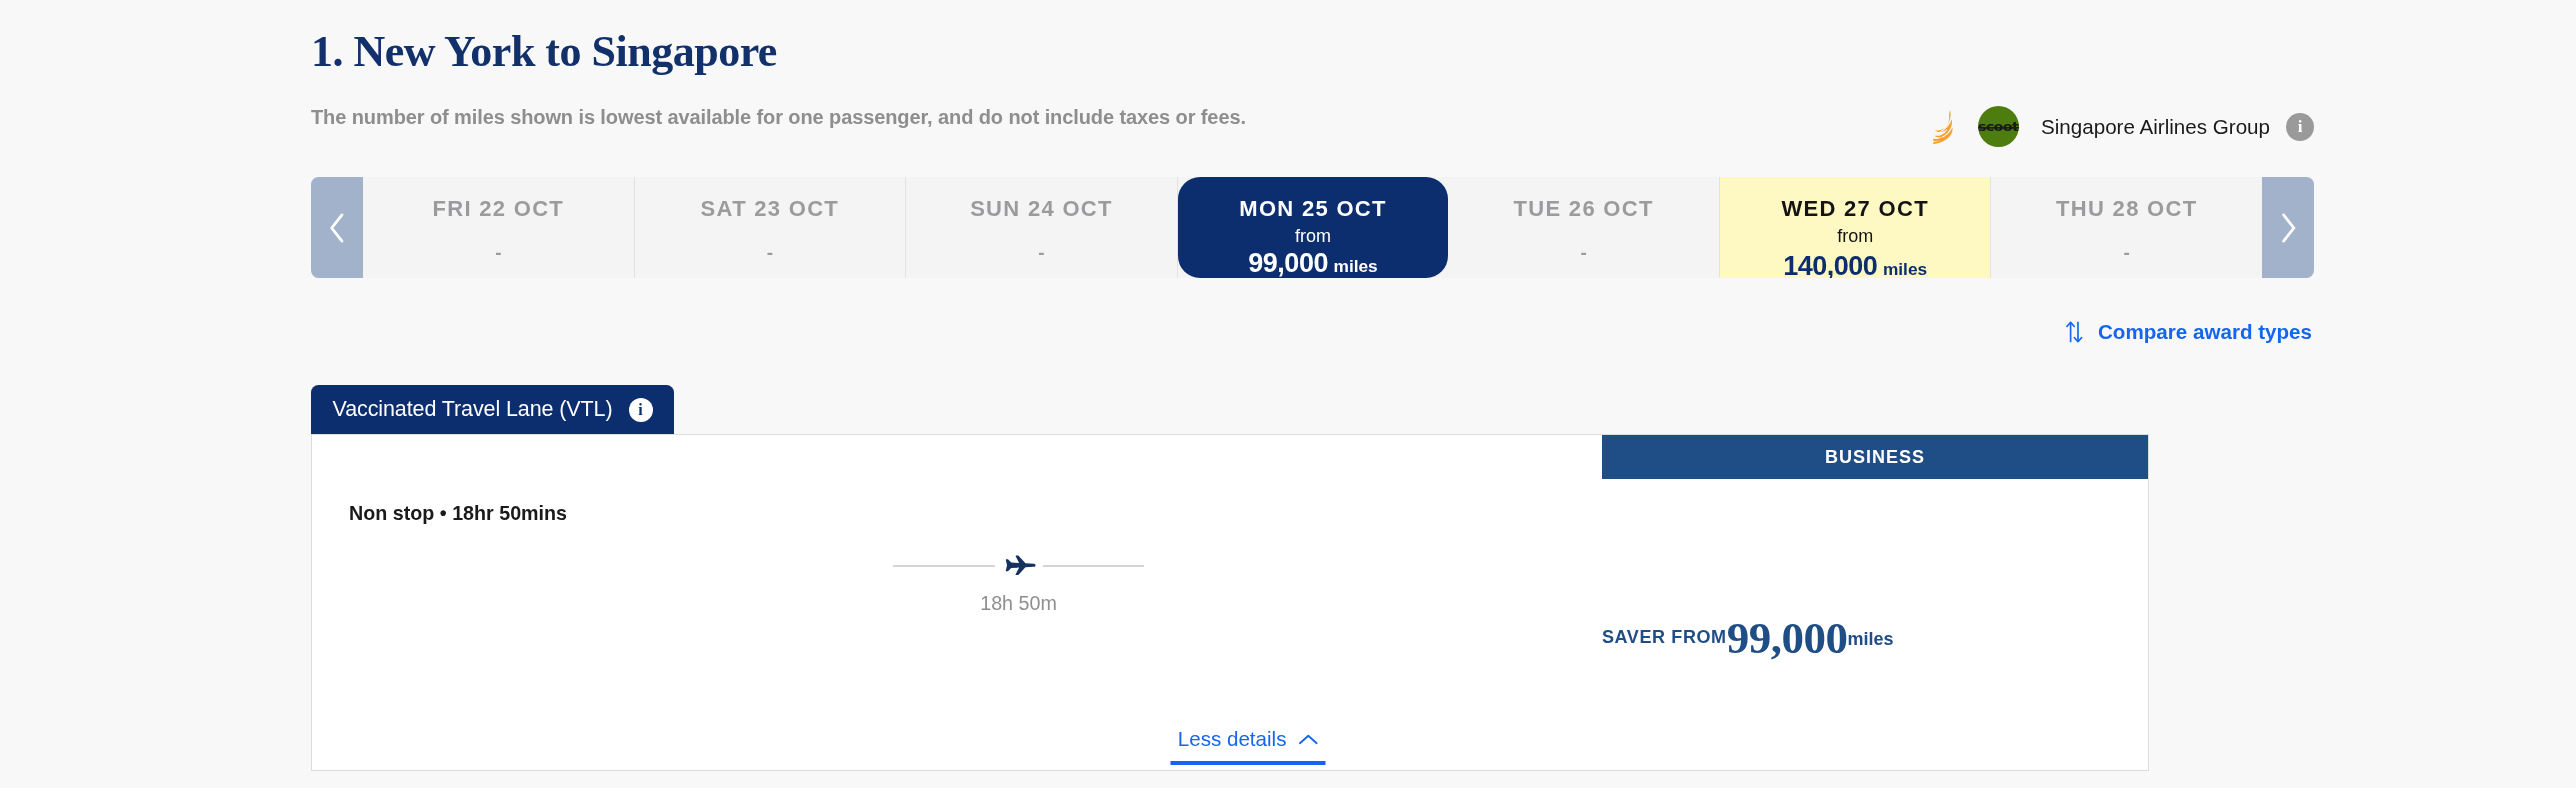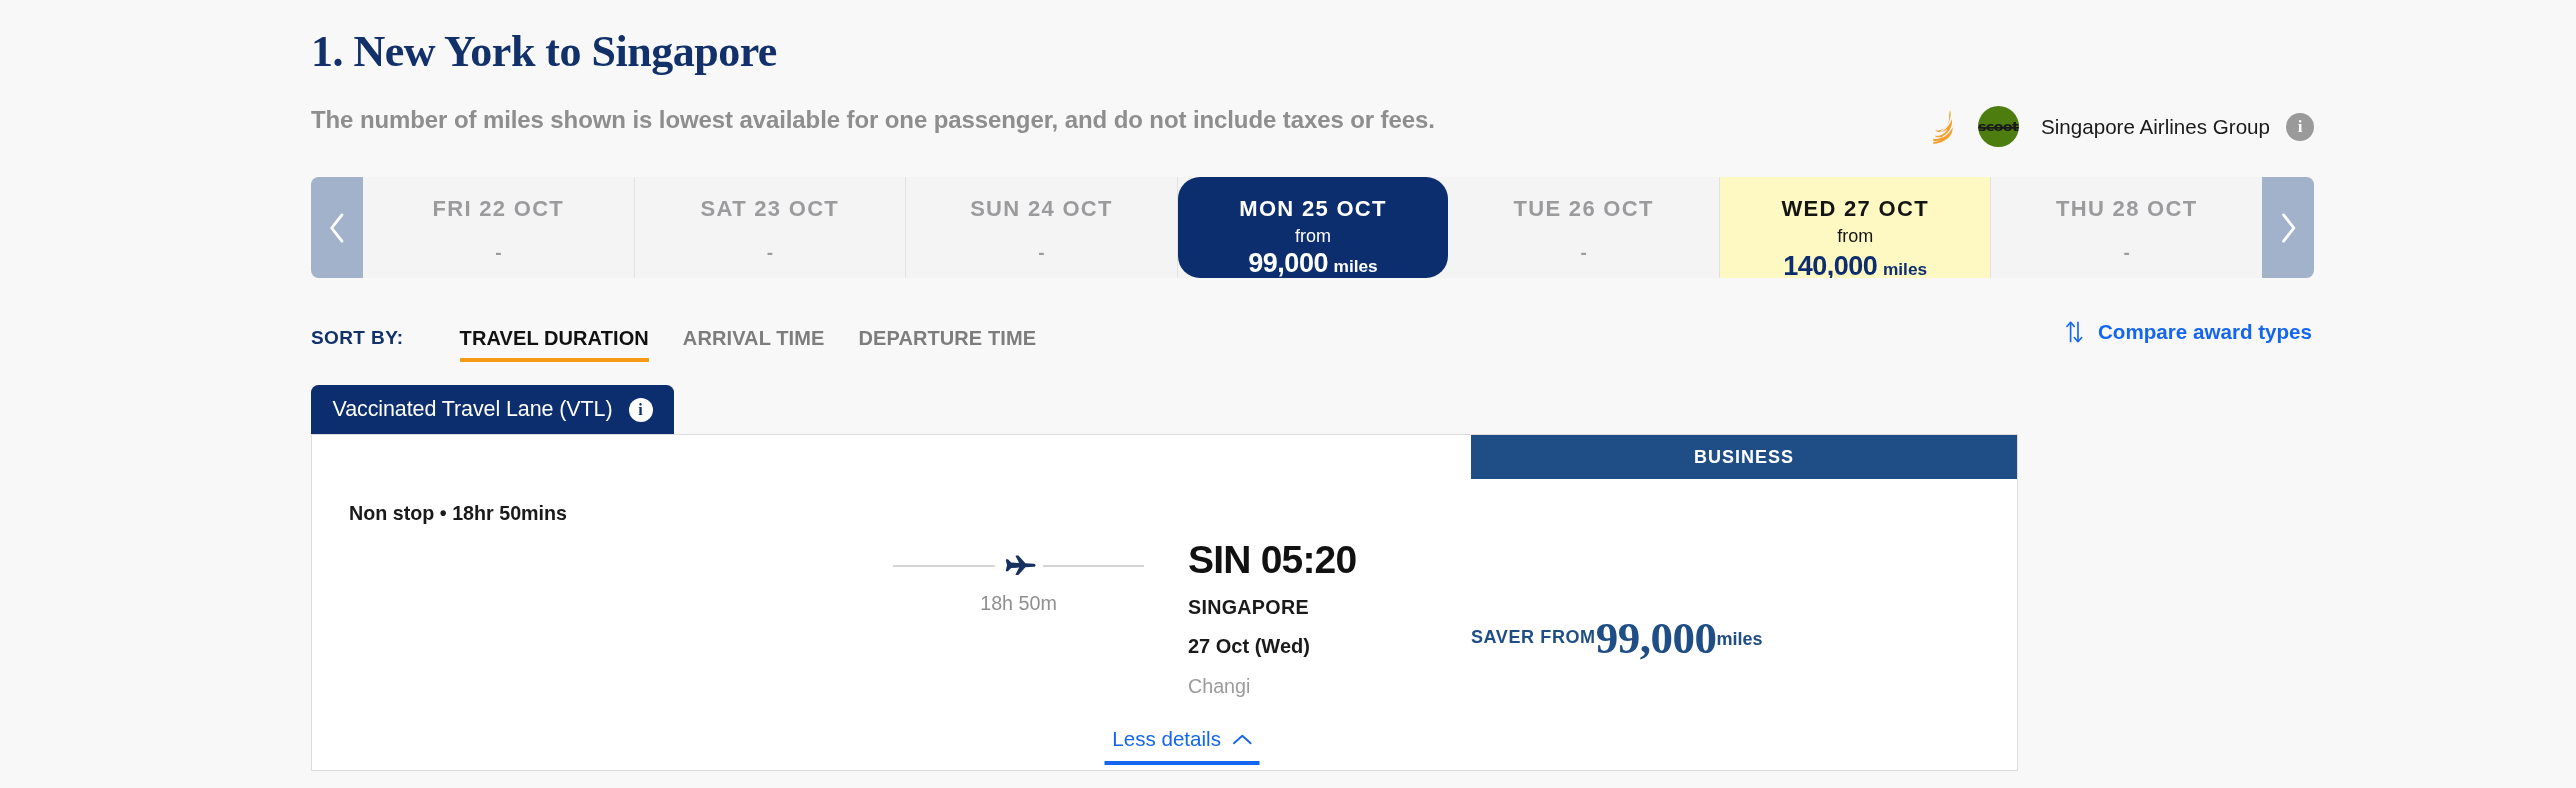--- a/index.html
+++ b/index.html
@@ -29,21 +29,21 @@
     font-size: 44px;
     font-weight: 700;
     color: #12316b;
     letter-spacing: -0.5px;
     white-space: nowrap;
   }
   .hdr-sub {
     position: absolute;
     left: 311px;
     top: 106px;
-    font-size: 24px;
+    font-size: 20px;
     font-weight: 700;
     color: #8e8e8e;
     white-space: nowrap;
     letter-spacing: -0.1px;
   }
 
   
   .group-row {
     position: absolute;
     right: 262px;
@@ -259,21 +259,21 @@
     display: flex; align-items: center; justify-content: center;
     font-family: "Liberation Serif", serif;
     font-size: 16px; font-weight: 700;
   }
 
   
   .card {
     position: absolute;
     left: 311px;
     top: 434px;
-    width: 1707px;
+    width: 1838px;
     height: 337px;
     background: #ffffff;
     border: 0.9px solid #dcdcdc;
     box-sizing: border-box;
   }
   .cabin-header {
     position: absolute;
     right: 0;
     top: 0;
     width: 546px;
@@ -511,26 +511,20 @@
       </div>
 
     </div>
     <div class="nav-arrow">
       <svg width="20.6" height="32" viewBox="0 0 22 34" xmlns="http://www.w3.org/2000/svg">
         <polyline points="6,3 17,17 6,31" fill="none" stroke="#ffffff" stroke-width="3" stroke-linecap="round" stroke-linejoin="round"></polyline>
       </svg>
     </div>
   </div>
 
-  <div class="sortbar">
-    <div class="sort-label">SORT BY:</div>
-    <div class="sort-opt first active">TRAVEL DURATION</div>
-    <div class="sort-opt spaced">ARRIVAL TIME</div>
-    <div class="sort-opt spaced">DEPARTURE TIME</div>
-  </div>
 
   <div class="compare">
     <span class="ic">
       <svg width="20.6" height="24" viewBox="0 0 22 26" xmlns="http://www.w3.org/2000/svg">
         <line x1="7" y1="24" x2="7" y2="3" stroke="#1466f0" stroke-width="1.8"></line>
         <polyline points="3,7 7,2.5 11,7" fill="none" stroke="#1466f0" stroke-width="1.8" stroke-linecap="round" stroke-linejoin="round"></polyline>
         <line x1="15" y1="2" x2="15" y2="23" stroke="#1466f0" stroke-width="1.8"></line>
         <polyline points="11,19 15,23.5 19,19" fill="none" stroke="#1466f0" stroke-width="1.8" stroke-linecap="round" stroke-linejoin="round"></polyline>
       </svg>
     </span>
@@ -555,26 +549,20 @@
       <div class="dur-line">
         <span class="dur-plane">
           <svg width="37" height="20.6" viewBox="0 0 40 22" xmlns="http://www.w3.org/2000/svg">
             <path d="M38.6 11 C38.6 12 37.8 12.6 36.8 12.7 L27.6 13.2 L20.2 21.3 C20 21.5 19.7 21.6 19.4 21.6 L17.6 21.6 C17.1 21.6 16.8 21.1 17 20.7 L20.8 13.5 L12.2 14 L9 17.2 C8.8 17.4 8.6 17.5 8.3 17.5 L7 17.5 C6.6 17.5 6.3 17.1 6.4 16.7 L7.7 11 L6.4 5.3 C6.3 4.9 6.6 4.5 7 4.5 L8.3 4.5 C8.6 4.5 8.8 4.6 9 4.8 L12.2 8 L20.8 8.5 L17 1.3 C16.8 0.9 17.1 0.4 17.6 0.4 L19.4 0.4 C19.7 0.4 20 0.5 20.2 0.7 L27.6 8.8 L36.8 9.3 C37.8 9.4 38.6 10 38.6 11 Z" fill="#16315f"></path>
           </svg>
         </span>
       </div>
       <div class="dur-text">18h 50m</div>
     </div>
 
-    <div class="seg-arr">
-      <div class="code-time">SIN 05:20</div>
-      <div class="city">SINGAPORE</div>
-      <div class="date-line">27 Oct (Wed)</div>
-      <div class="airport">Changi</div>
-    </div>
 
     <div class="price-col">
       <div class="saver">SAVER FROM</div>
       <div class="price-num">99,000</div>
       <div class="price-unit">miles</div>
     </div>
 
     <div class="less-details">
       <div class="less-inner">
         <span class="lbl">Less details</span>

